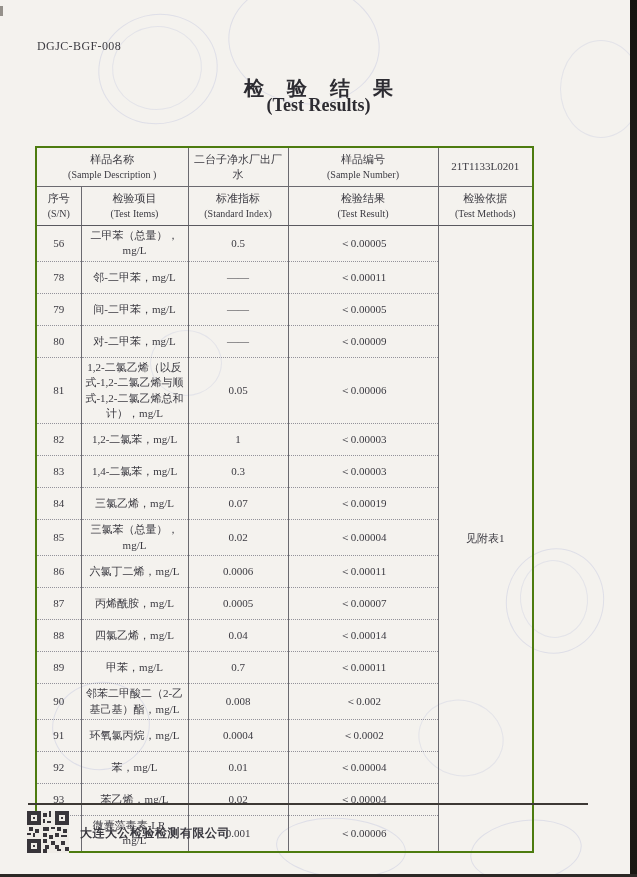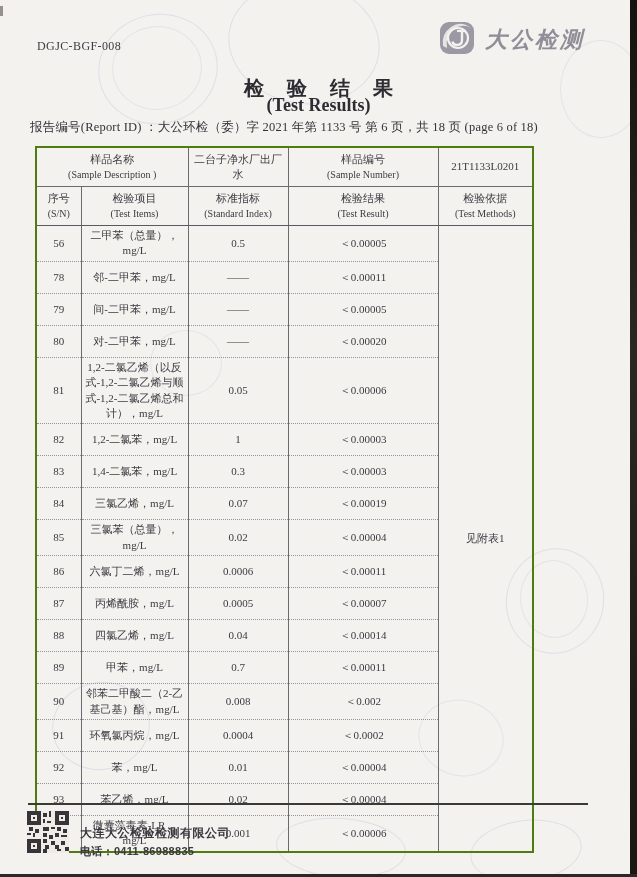--- a/index.html
+++ b/index.html
@@ -75,36 +75,23 @@
     <div class="wm inner" style="left:418px;top:700px;width:84px;height:74px;transform:rotate(16deg);"></div>
     <div class="wm" style="left:470px;top:820px;width:110px;height:60px;transform:rotate(-7deg);"></div>
   </div>
 
   <div class="scan-edge-right"></div>
   <div class="scan-edge-bottom"></div>
   <div class="scan-speck"></div>
 
   <div class="doc-code">DGJC-BGF-008</div>
 
-  <div class="logo">
-    <span>
-      <svg width="38" height="36" viewBox="0 0 38 36">
-        <rect x="1" y="2" width="34" height="32" rx="9" fill="#9a99a4"></rect>
-        <path d="M4 26 Q2 14 12 7 Q22 0 32 8 Q24 3 15 9 Q6 15 8 28 Z" fill="#f4f2ee" opacity=".85"></path>
-        <circle cx="19" cy="18" r="10" fill="none" stroke="#f4f2ee" stroke-width="2.2"></circle>
-        <path d="M23 11 v9 q0 5 -5 5 q-4 0 -4.5 -3.5" fill="none" stroke="#f4f2ee" stroke-width="2.4"></path>
-        <path d="M18 11 h9" stroke="#f4f2ee" stroke-width="2.2"></path>
-      </svg>
-    </span>
-    <span class="logo-text">大公检测</span>
-  </div>
 
   <div class="title">检 验 结 果</div>
   <div class="subtitle">(Test Results)</div>
-  <div class="report-line">报告编号(Report ID) ：大公环检（委）字 2021 年第 1133 号  第 6 页，共 18 页 (page 6 of 18)</div>
 
   <table class="results">
     <colgroup>
       <col style="width:45px">
         <col style="width:107px">
         <col style="width:100px">
         <col style="width:150px">
         <col style="width:95px">
     </colgroup>
     <tbody id="table-body">
@@ -158,21 +145,21 @@
         <tr class="data-row">
       <td class="sn-cell">79</td>
       <td class="item-cell">间-二甲苯，mg/L</td>
       <td class="std-cell">——</td>
       <td class="res-cell">＜0.00005</td>
     </tr>
         <tr class="data-row">
       <td class="sn-cell">80</td>
       <td class="item-cell">对-二甲苯，mg/L</td>
       <td class="std-cell">——</td>
-      <td class="res-cell">＜0.00020</td>
+      <td class="res-cell">＜0.00009</td>
     </tr>
         <tr class="data-row">
       <td class="sn-cell">81</td>
       <td class="item-cell">1,2-二氯乙烯（以反式-1,2-二氯乙烯与顺式-1,2-二氯乙烯总和计），mg/L</td>
       <td class="std-cell">0.05</td>
       <td class="res-cell">＜0.00006</td>
     </tr>
         <tr class="data-row">
       <td class="sn-cell">82</td>
       <td class="item-cell">1,2-二氯苯，mg/L</td>
@@ -294,16 +281,15 @@
       </g>
       <g fill="#38353a">
         <rect x="3" y="3" width="1" height="1"></rect>
           <rect x="17" y="3" width="1" height="1"></rect>
           <rect x="3" y="17" width="1" height="1"></rect>
       </g>
     </svg>
   </div>
   <div class="footer-text">
     <div class="co">大连大公检验检测有限公司</div>
-    <div class="ln">电话：0411-86988835</div>
   </div>
 
 </div>
 
 </body></html>

